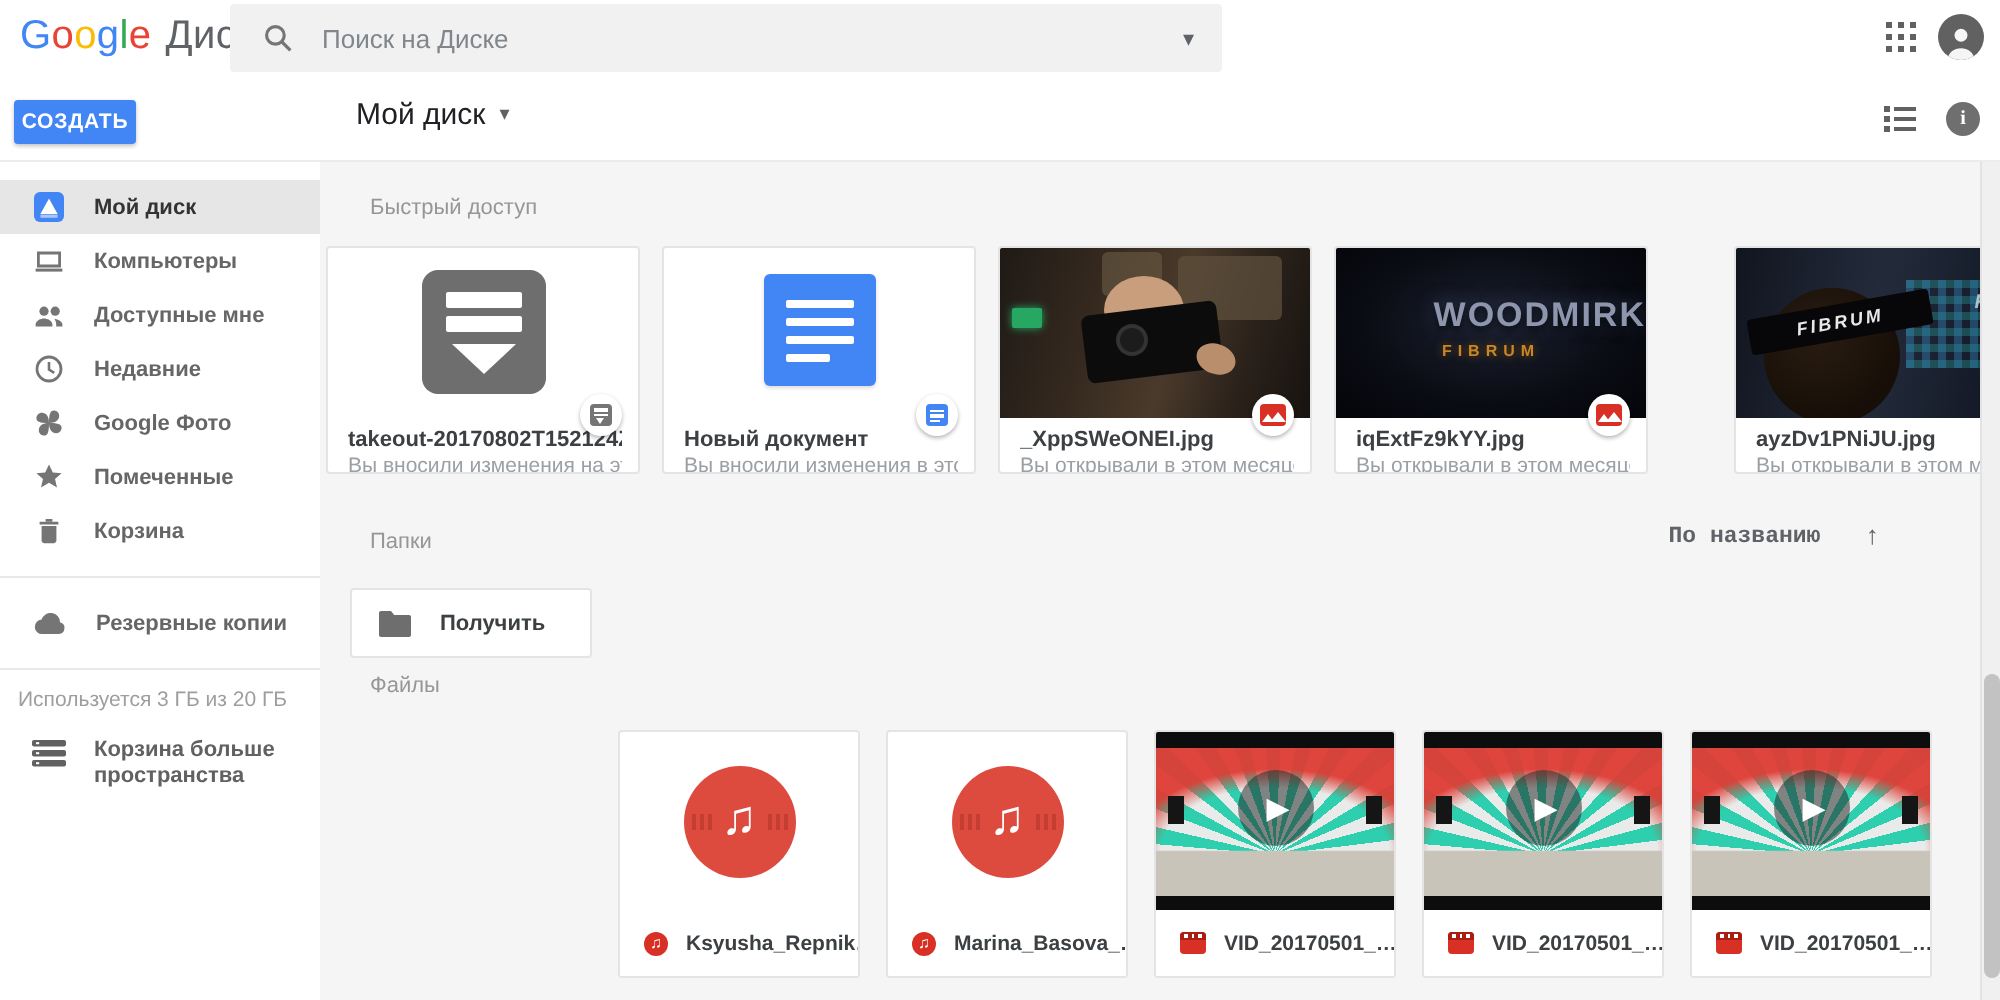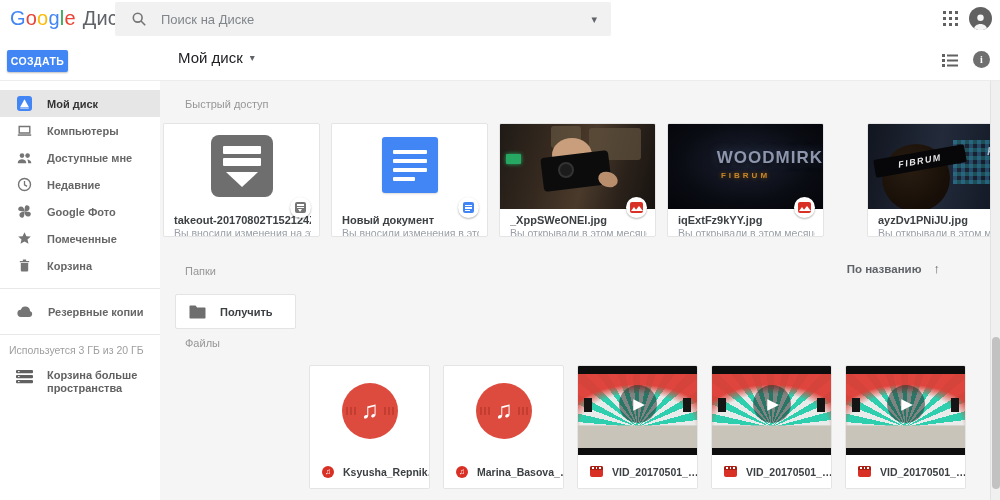--- a/index.html
+++ b/index.html
@@ -38,21 +38,21 @@
   .nav-first { margin-top:9px; }
   .sdivider { height:1px; background:#e8e8e8; margin:9px 0; }
   .storage-text { padding-left:9px; font-size:10.5px; color:#9e9e9e; margin-top:4px; }
   .upgrade { display:flex; align-items:flex-start; gap:14px; padding-left:16px; margin-top:13px; cursor:pointer; }
   .upgrade .ulines { font-size:11px; font-weight:bold; color:#616161; line-height:13px; }
 
   
   .content { position:absolute; left:160px; top:81px; right:0; bottom:0; background:#f5f5f5; }
   .section-label { position:absolute; left:25px; font-size:11px; color:#969696; }
   .sec-qa { top:17px; } .sec-folders { top:184px; } .sec-files { top:256px; }
-  .sort-row { position:absolute; top:180px; right:60px; display:flex; align-items:center; gap:12px; cursor:pointer; }
+  .sort-row { position:absolute; top:180px; right:60px; display:flex; align-items:center; gap:22px; cursor:pointer;font-family:Liberation Mono, monospace; }
   .sort-label { font-size:11.5px; font-weight:bold; color:#5f6368; }
   .sort-arrow { font-size:13px; color:#5f6368; }
 
   .card { background:#fff; border:1px solid #e4e4e4; border-radius:2px; position:absolute; overflow:hidden; cursor:pointer; }
 
   
   .qcard { top:42px; width:157px; height:114px; }
   .q0{left:3px;} .q1{left:171px;} .q2{left:339px;} .q3{left:507px;} .q4{left:707px;}
   .qthumb { position:absolute; top:0; left:0; right:0; height:85px; overflow:hidden; }
   .qtitle { position:absolute; left:10px; top:90px; right:8px; font-size:11px; font-weight:bold; color:#3c4043; white-space:nowrap; overflow:hidden; }

